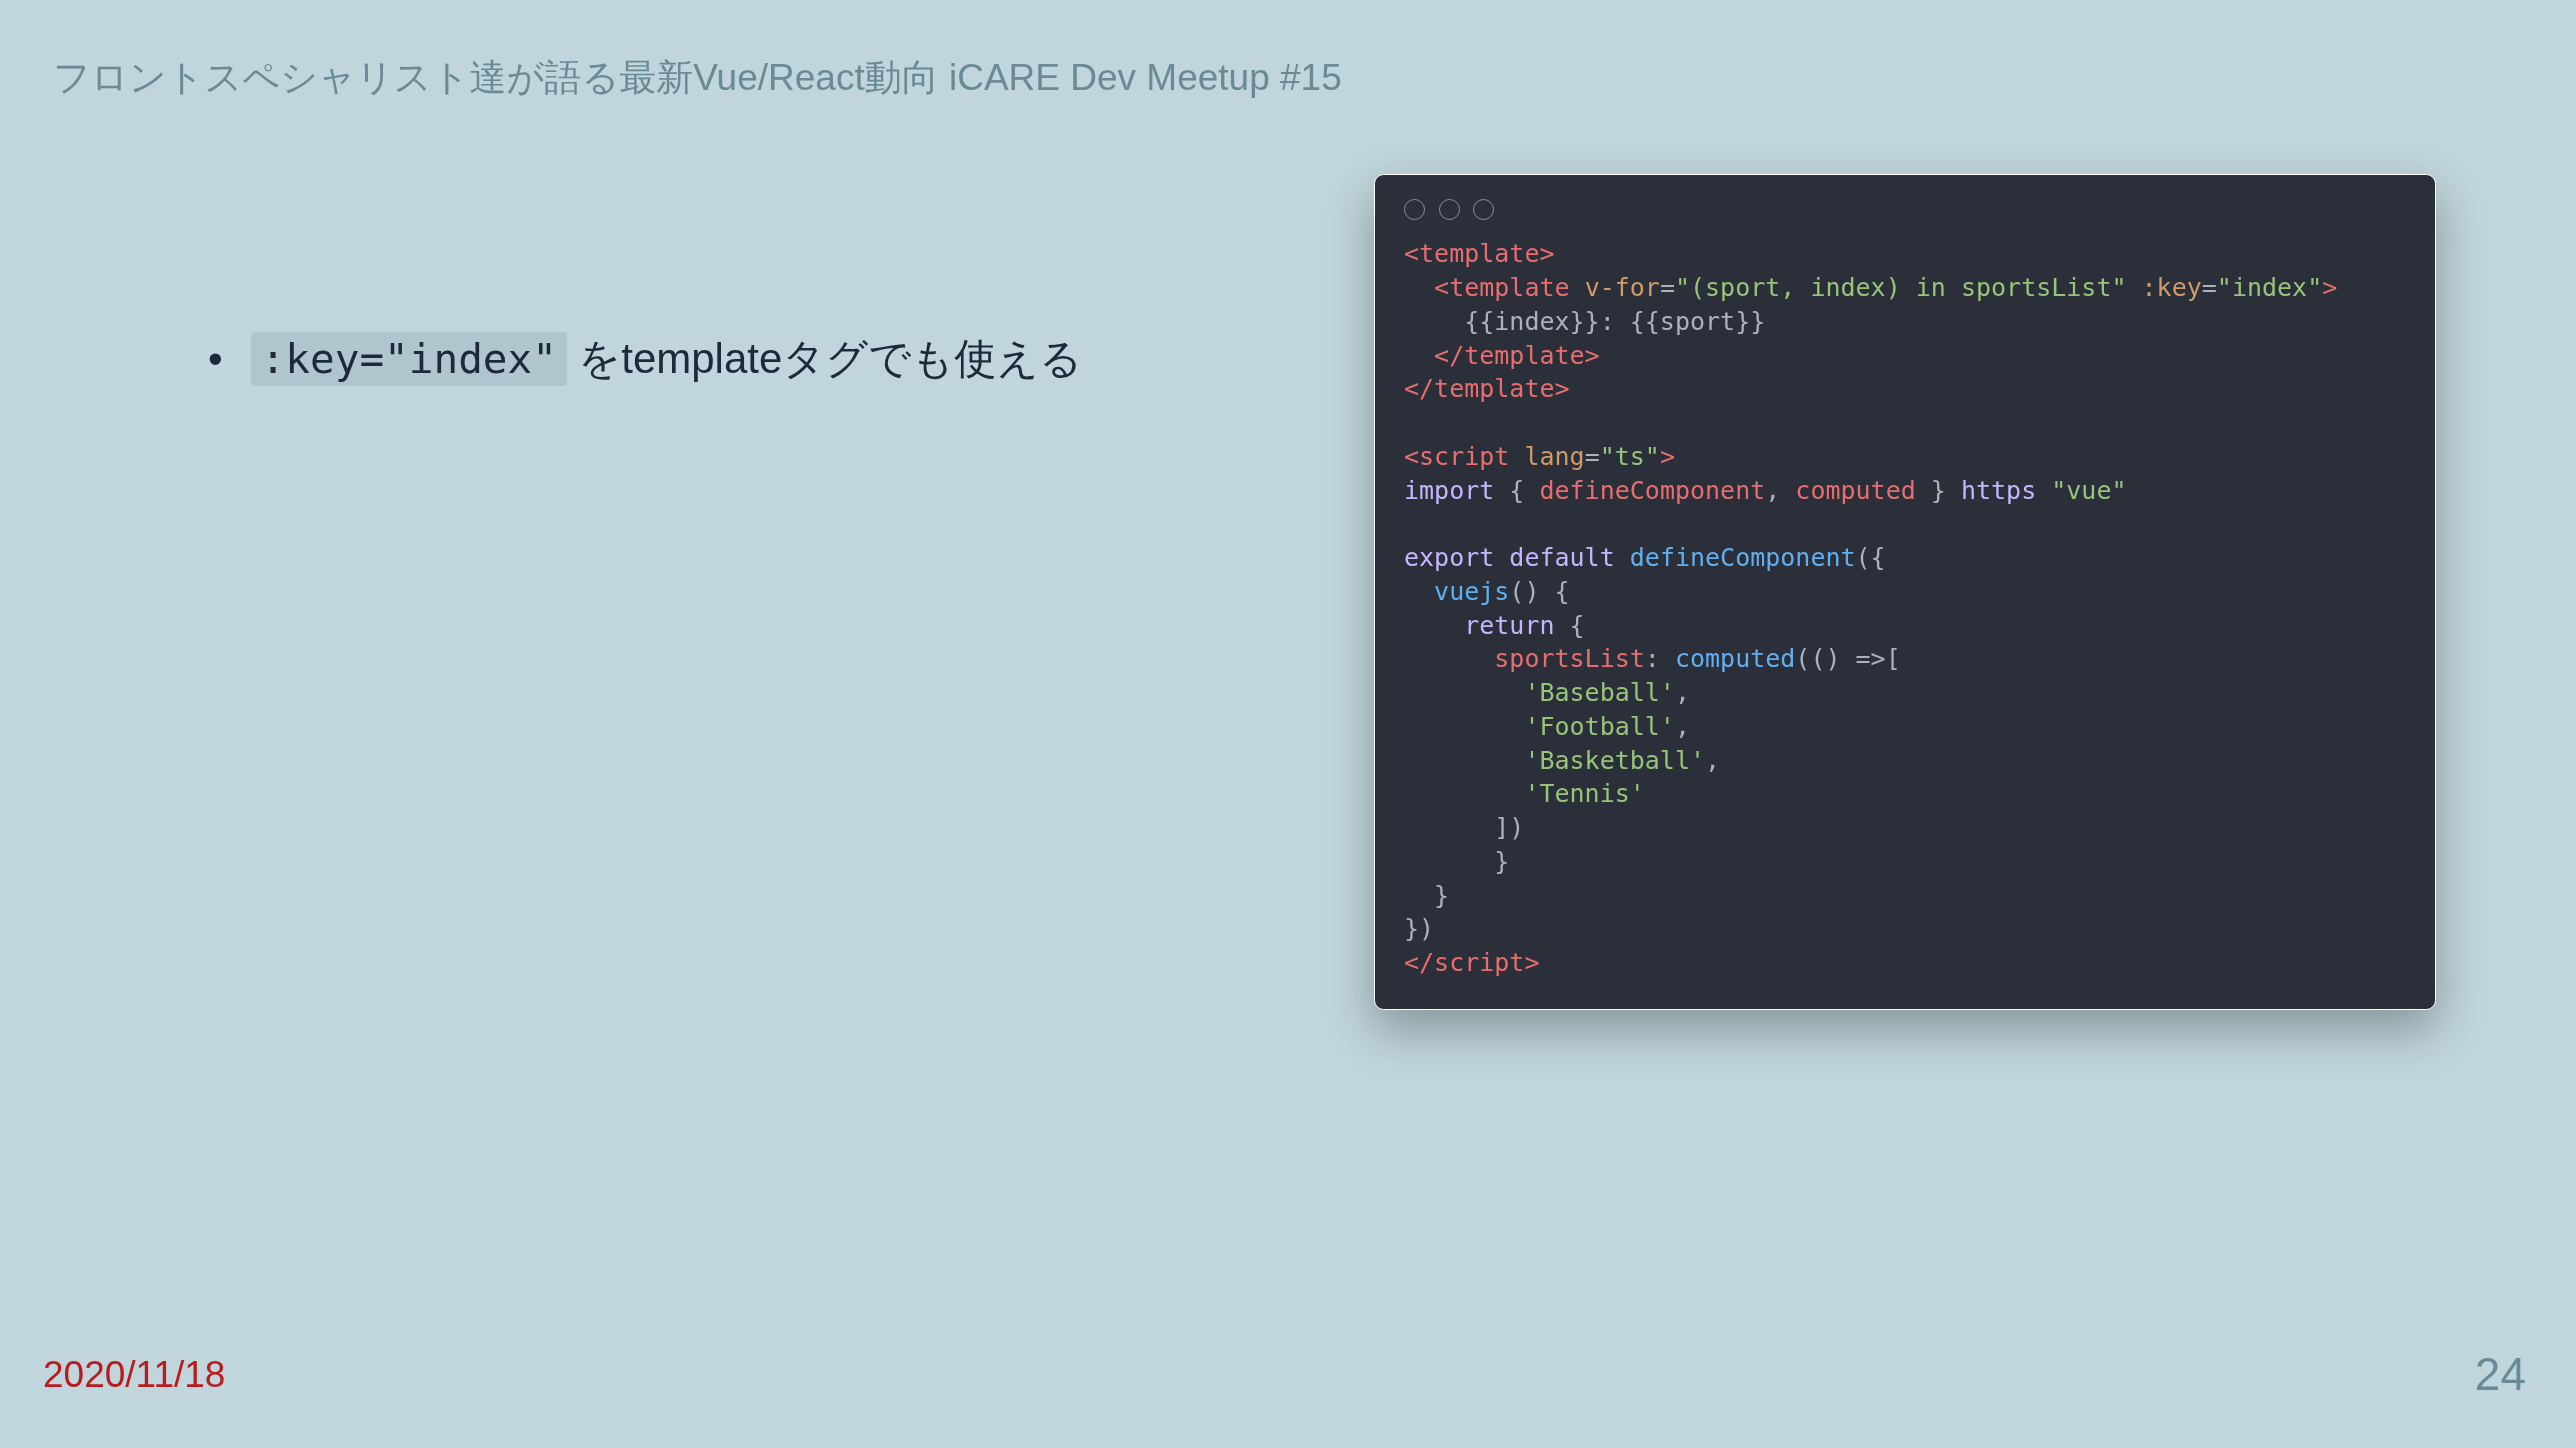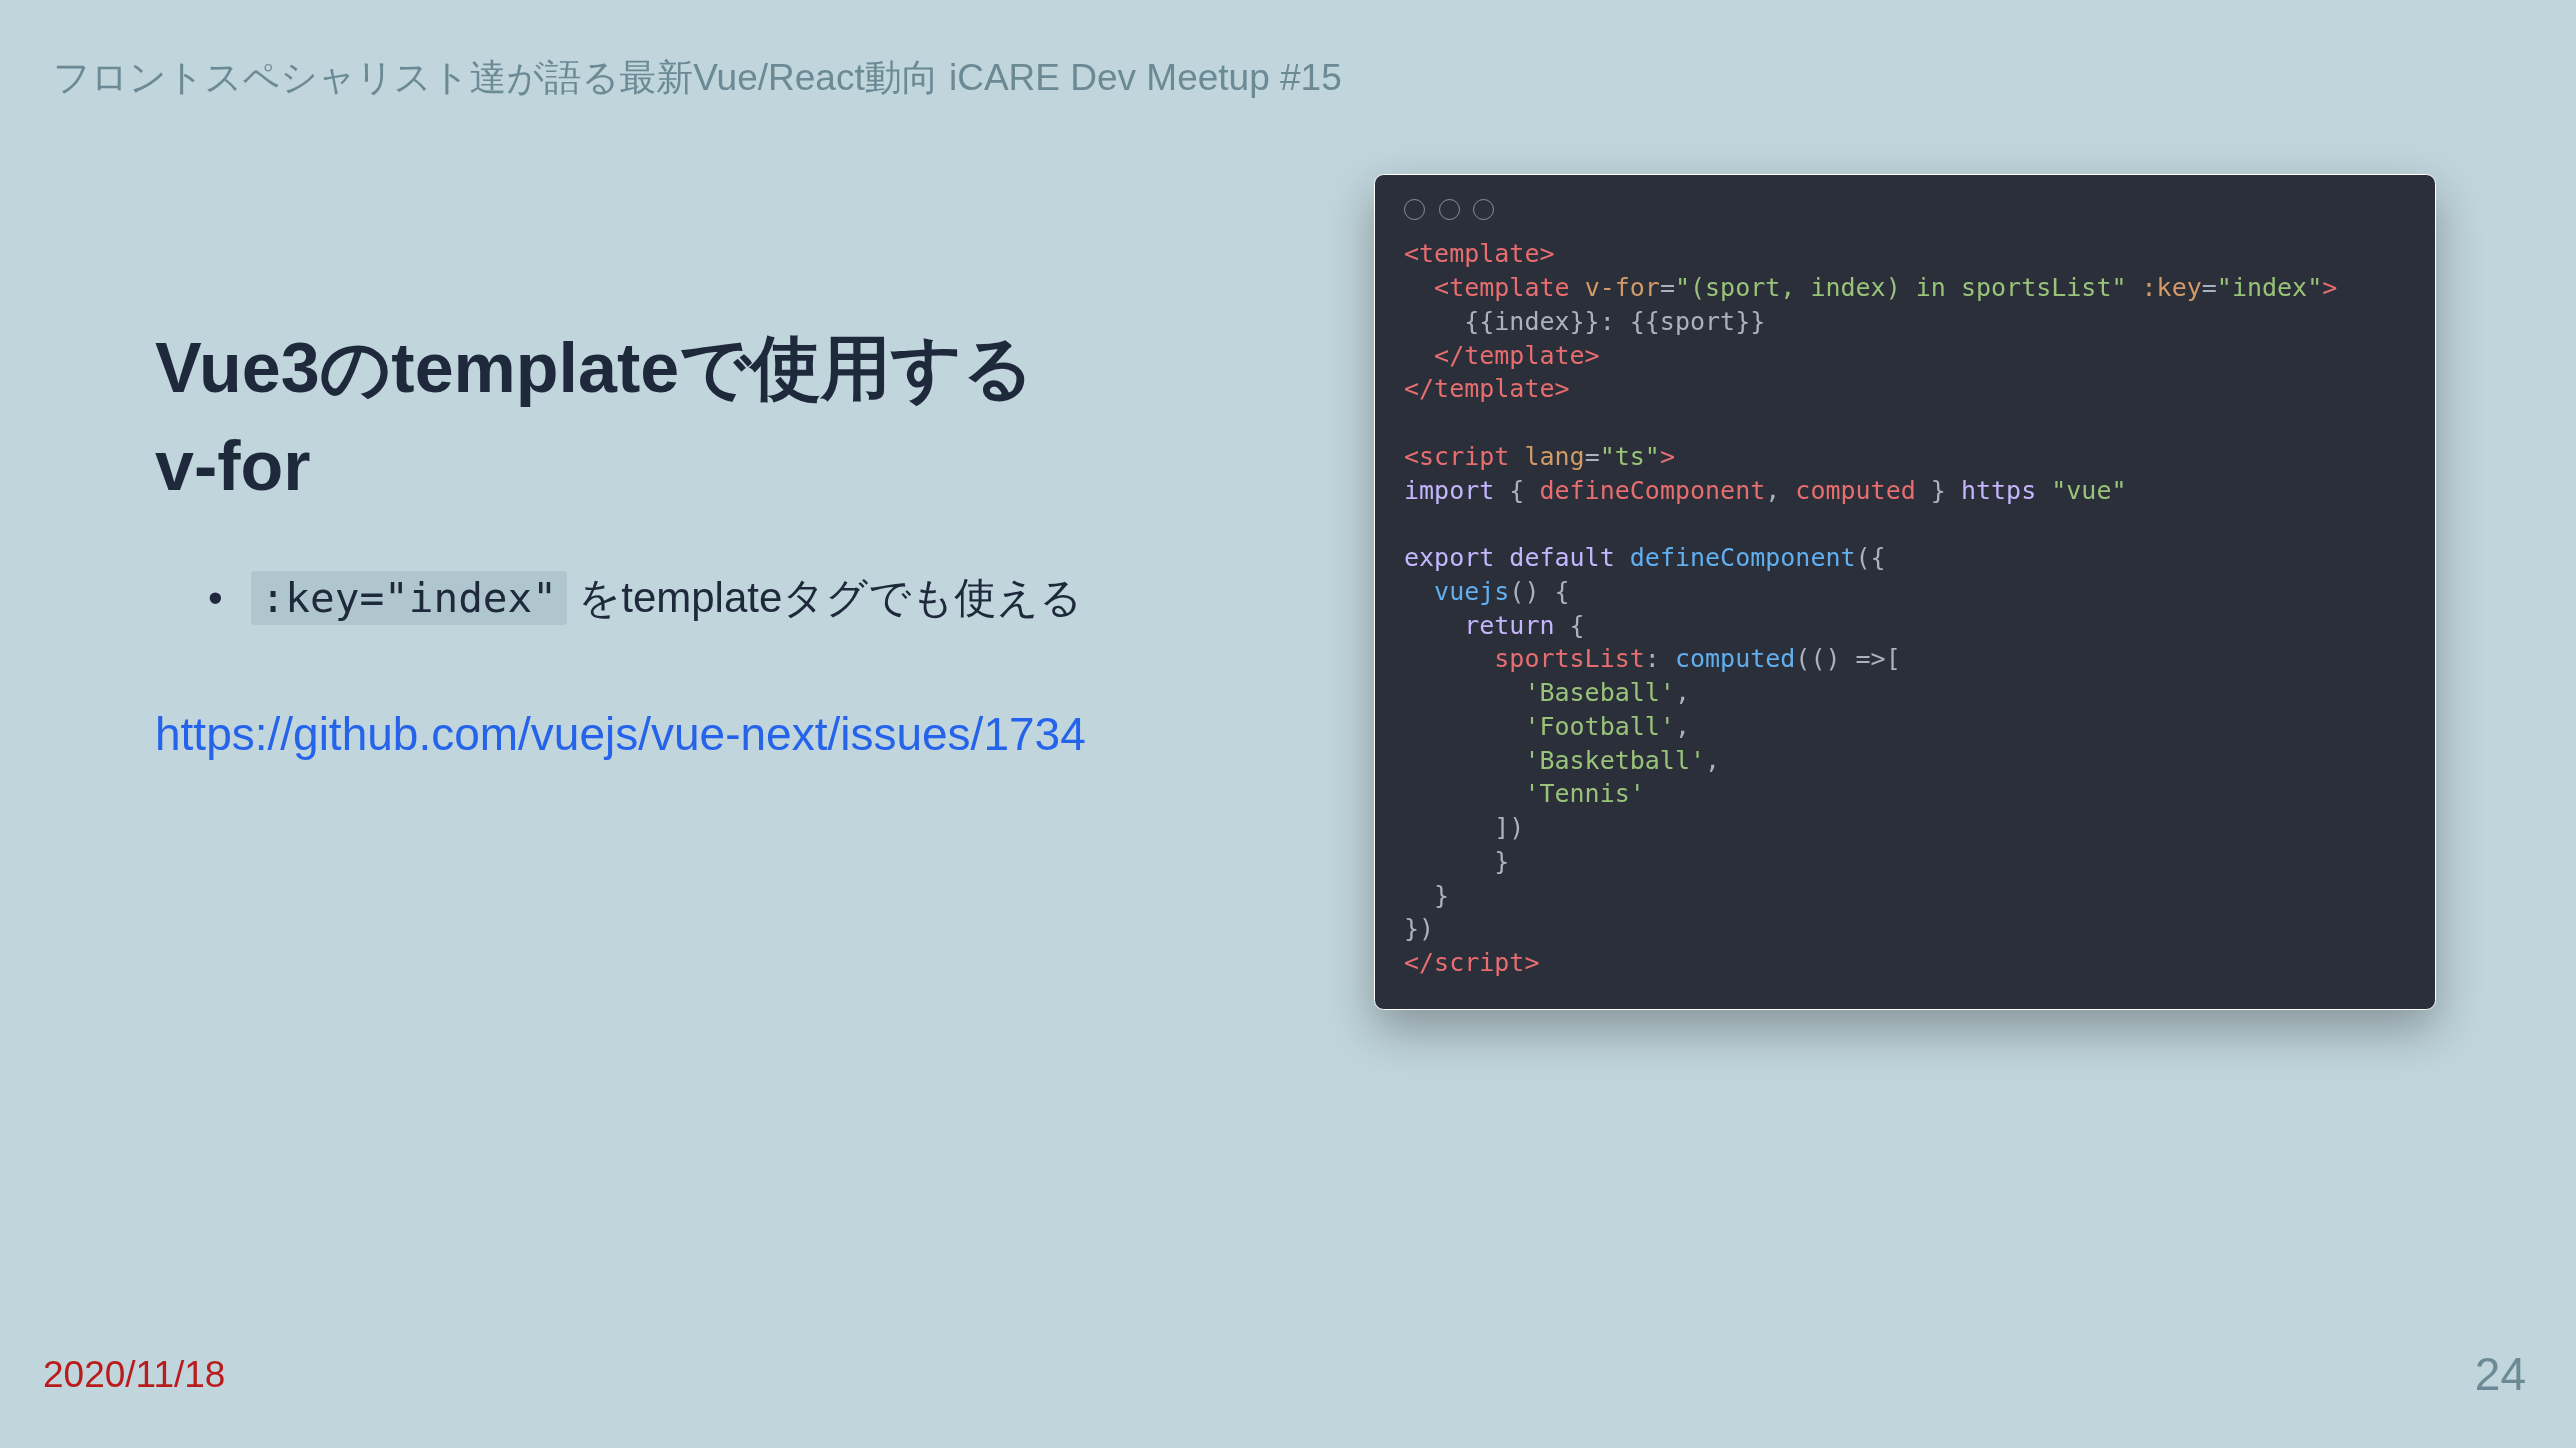--- a/index.html
+++ b/index.html
@@ -145,30 +145,27 @@
       font-size: 46px;
       font-weight: 400;
     }
   </style>
 </head>
 <body>
 
 <div class="header">フロントスペシャリスト達が語る最新Vue/React動向 iCARE Dev Meetup #15</div>
 
 <div class="left-panel">
-  <h1 class="slide-title" style="white-space:pre-line">Vue3のtemplateで使用する
-v-for</h1>
 
   <ul class="bullet-list">
     <li>
       <span class="inline-code">:key="index"</span><span> をtemplateタグでも使える</span>
     </li>
   </ul>
 
-  <a class="link">https://github.com/vuejs/vue-next/issues/1734</a>
 </div>
 
 <div class="right-panel">
   <div class="code-window">
     <div class="window-controls">
       <div class="window-dot"></div>
       <div class="window-dot"></div>
       <div class="window-dot"></div>
     </div>
     <div class="code-content"><span class="code-red">&lt;template&gt;</span>

